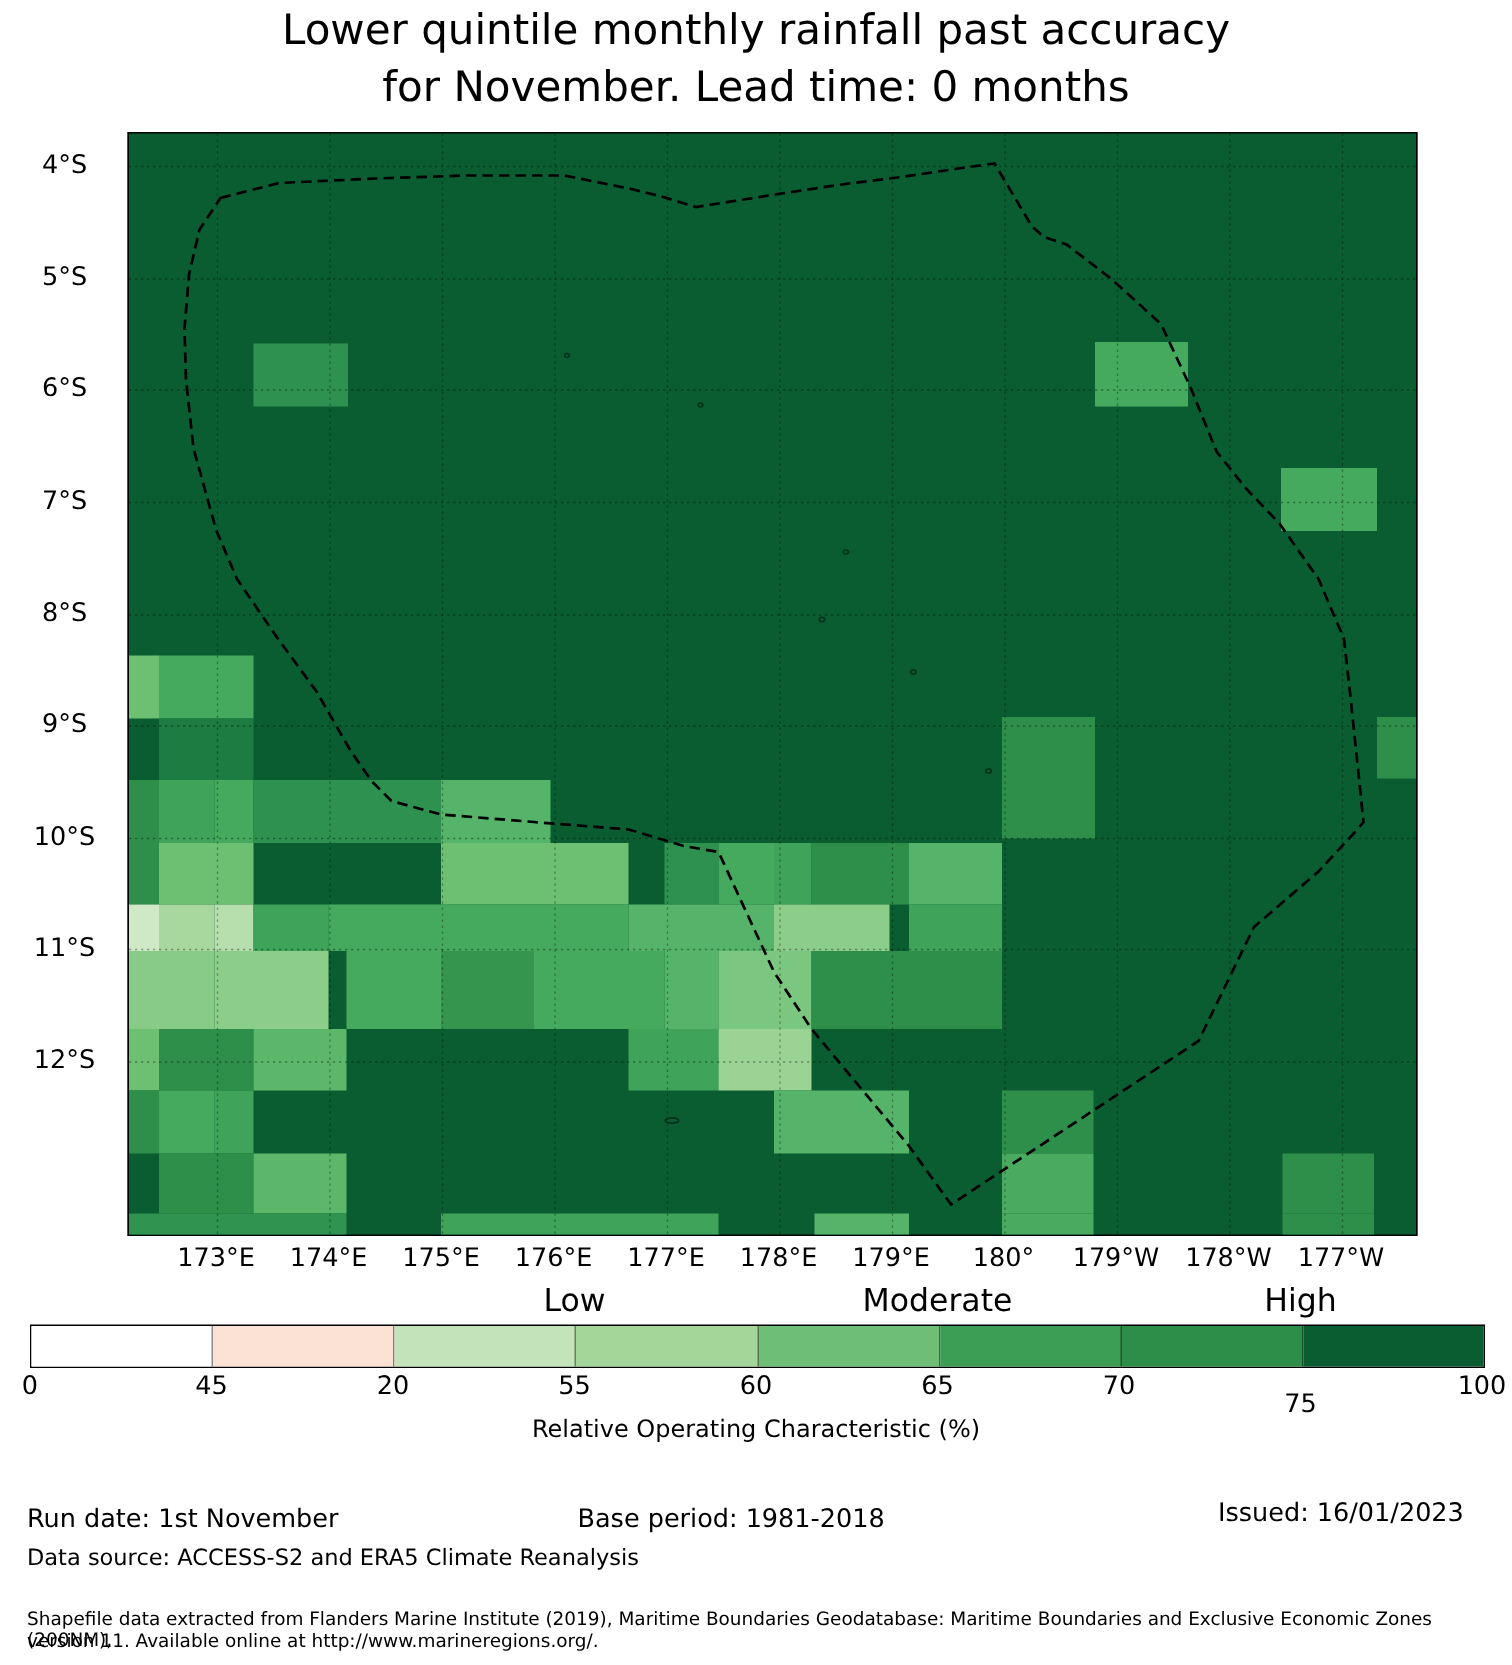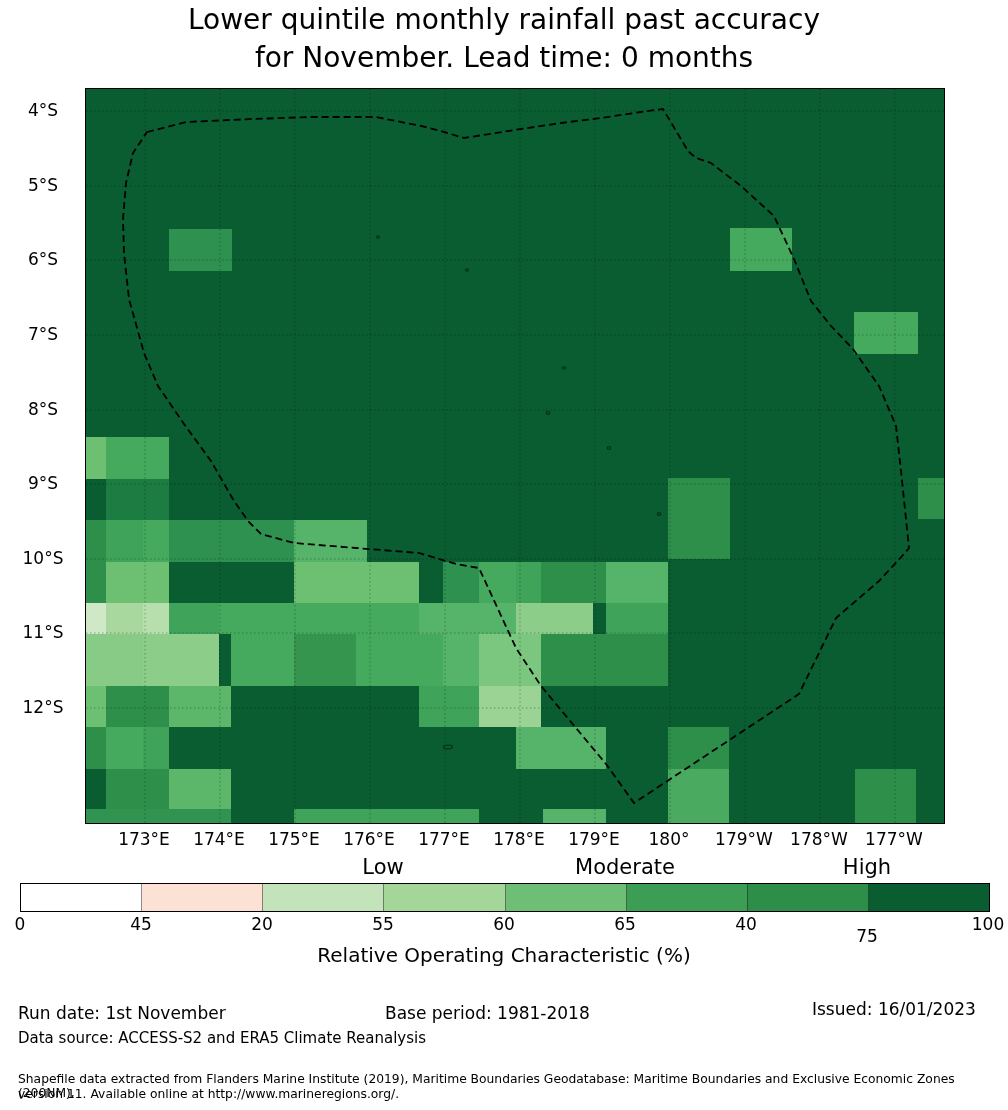--- a/index.html
+++ b/index.html
@@ -13,21 +13,21 @@
   .cell{position:absolute;}
   #map-svg{position:absolute;left:0;top:0;width:858px;height:734px;}
   .ytick{position:absolute;left:8px;width:70px;text-align:center;font-size:17px;line-height:18px;}
   .xtick{position:absolute;width:90px;text-align:center;font-size:17px;line-height:18px;top:830px;}
   .cat-label{position:absolute;top:855px;width:160px;margin-left:-80px;text-align:center;font-size:21px;}
   .colorbar{position:absolute;left:20px;top:883px;width:968px;height:27px;border:1.2px solid #000;
             display:flex;box-sizing:content-box;}
   .cb-seg{flex:1 1 0;height:100%;border-right:1px solid rgba(0,0,0,0.45);}
   .cb-seg:last-child{border-right:none;}
   .cb-tick{position:absolute;top:914px;width:60px;margin-left:-30px;text-align:center;font-size:17px;}
-  .cb-label{position:absolute;left:0;top:943px;width:1008px;text-align:center;font-size:20px;}
+  .cb-label{position:absolute;left:0;top:943px;width:1008px;text-align:center;font-size:16px;}
   .foot{position:absolute;font-size:17px;}
   #run-date{left:18px;top:1003px;}
   #base-period{left:385px;top:1003px;}
   #issued{left:812px;top:999px;}
   #data-source{left:18px;top:1029px;font-size:15px;}
   #copyright{left:18px;top:1048px;font-size:13.5px;}
   .shapefile{left:18px;top:1072px;font-size:12.3px;width:985px;}
   #shapefile2{top:1087px;}
 </style>
 </head>
@@ -168,21 +168,21 @@
       <div class="cb-seg" style="background: rgb(45, 142, 74);"></div>
       <div class="cb-seg" style="background: rgb(10, 93, 49);"></div>
     </div>
   <div id="cb-ticks">
       <div class="cb-tick" style="left: 20px;">0</div>
       <div class="cb-tick" style="left: 141px;">45</div>
       <div class="cb-tick" style="left: 262px;">20</div>
       <div class="cb-tick" style="left: 383px;">55</div>
       <div class="cb-tick" style="left: 504px;">60</div>
       <div class="cb-tick" style="left: 625px;">65</div>
-      <div class="cb-tick" style="left: 746px;">40</div>
+      <div class="cb-tick" style="left: 746px;">70</div>
       <div class="cb-tick" style="left: 867px; margin-top: 12px;">75</div>
       <div class="cb-tick" style="left: 988px;">100</div>
     </div>
   <div class="cb-label">Relative Operating Characteristic (%)</div>
 
   <div class="foot" id="run-date">Run date: 1st November</div>
   <div class="foot" id="base-period">Base period: 1981-2018</div>
   <div class="foot" id="issued">Issued: 16/01/2023</div>
   <div class="foot" id="data-source">Data source: ACCESS-S2 and ERA5 Climate Reanalysis</div>
   <div class="foot shapefile" id="shapefile1">Shapefile data extracted from Flanders Marine Institute (2019), Maritime Boundaries Geodatabase: Maritime Boundaries and Exclusive Economic Zones (200NM),</div>

